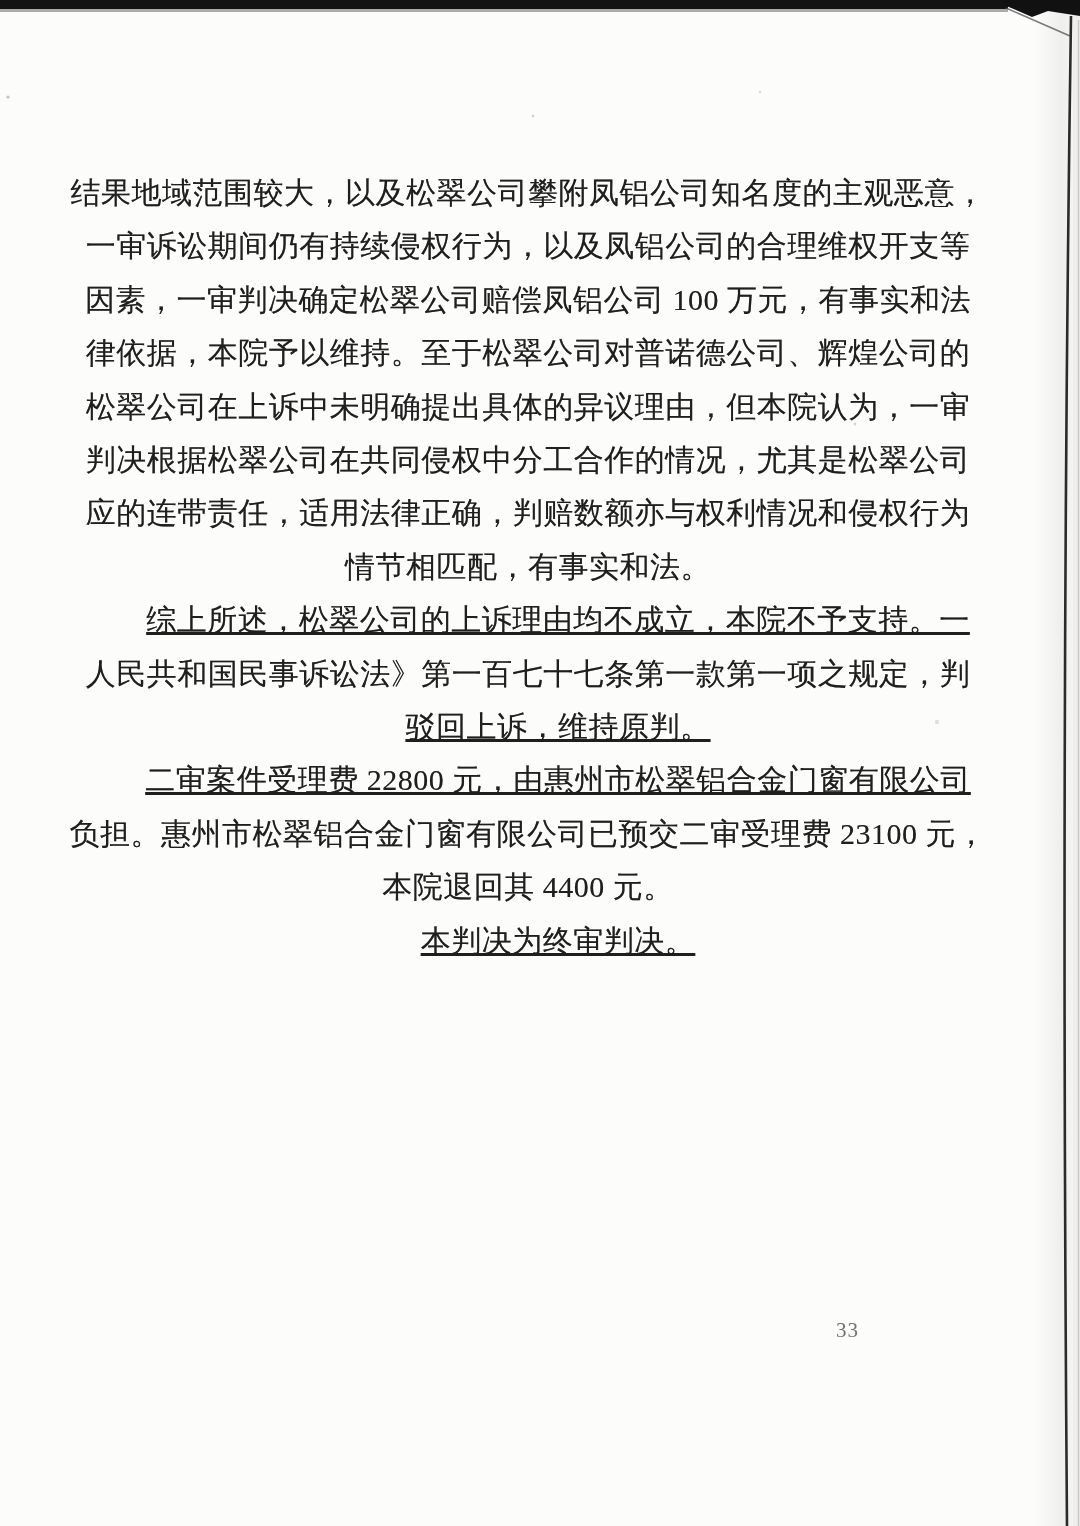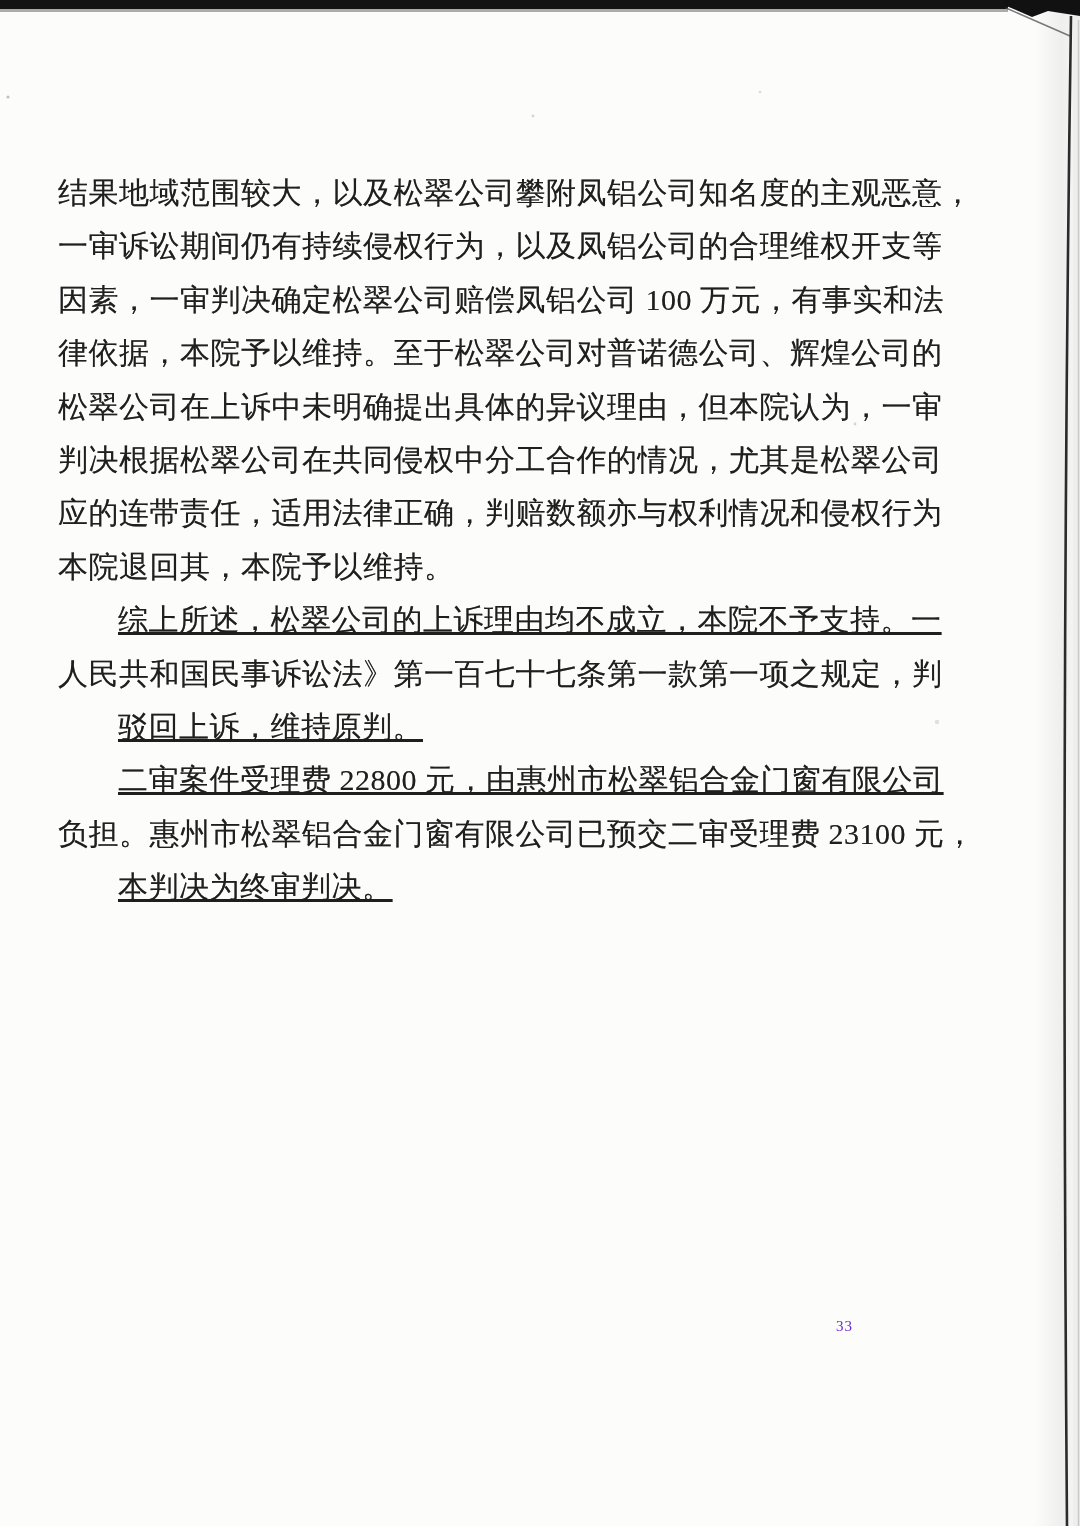--- a/index.html
+++ b/index.html
@@ -34,23 +34,23 @@
     text-shadow: 0 0 0.6px rgba(40,40,40,0.55);
   }
   .line.indent {
     padding-left: 60px;
     text-decoration: underline;
   }
   .page-number {
     position: absolute;
     left: 836px;
     top: 1318px;
-    font-size: 15px;
+    font-size: 21px;
     letter-spacing: 1px;
-    color: #6d28d9;
+    color: #737373;
   }
   
   .artifacts {
     position: absolute;
     inset: 0;
     pointer-events: none;
   }
   .right-shade {
     position: absolute;
     top: 0;
@@ -60,34 +60,35 @@
     background: linear-gradient(to right, rgba(0,0,0,0) 0%, rgba(0,0,0,0.055) 60%, rgba(0,0,0,0.02) 100%);
   }
 </style>
 </head>
 <body style="background: rgb(252, 252, 251);">
 
 <div class="page">
 
   <div class="right-shade"></div>
 
-  <main class="text-block" style="color: rgb(31, 31, 31);">
+  <main class="text-block" style="color: rgb(31, 31, 31); text-align: center;">
       <div class="line">结果地域范围较大，以及松翠公司攀附凤铝公司知名度的主观恶意，</div>
       <div class="line">一审诉讼期间仍有持续侵权行为，以及凤铝公司的合理维权开支等</div>
       <div class="line">因素，一审判决确定松翠公司赔偿凤铝公司 100 万元，有事实和法</div>
       <div class="line">律依据，本院予以维持。至于松翠公司对普诺德公司、辉煌公司的</div>
       <div class="line">松翠公司在上诉中未明确提出具体的异议理由，但本院认为，一审</div>
       <div class="line">判决根据松翠公司在共同侵权中分工合作的情况，尤其是松翠公司</div>
       <div class="line">应的连带责任，适用法律正确，判赔数额亦与权利情况和侵权行为</div>
-      <div class="line">本院退回其，本院予以维持。</div>
+      <div class="line">情节相匹配，有事实和法。</div>
       <div class="line indent">综上所述，松翠公司的上诉理由均不成立，本院不予支持。一</div>
       <div class="line">人民共和国民事诉讼法》第一百七十七条第一款第一项之规定，判</div>
       <div class="line indent">驳回上诉，维持原判。</div>
       <div class="line indent">二审案件受理费 22800 元，由惠州市松翠铝合金门窗有限公司</div>
       <div class="line">负担。惠州市松翠铝合金门窗有限公司已预交二审受理费 23100 元，</div>
+      <div class="line">本院退回其 4400 元。</div>
       <div class="line indent">本判决为终审判决。</div>
     </main>
 
   <div class="page-number">33</div>
 
   <svg class="artifacts" width="1080" height="1526" viewBox="0 0 1080 1526">
 
     <rect x="0" y="0" width="1008" height="9" fill="#131313"></rect>
     <rect x="0" y="9" width="1008" height="3" fill="#131313" opacity="0.35"></rect>
 

